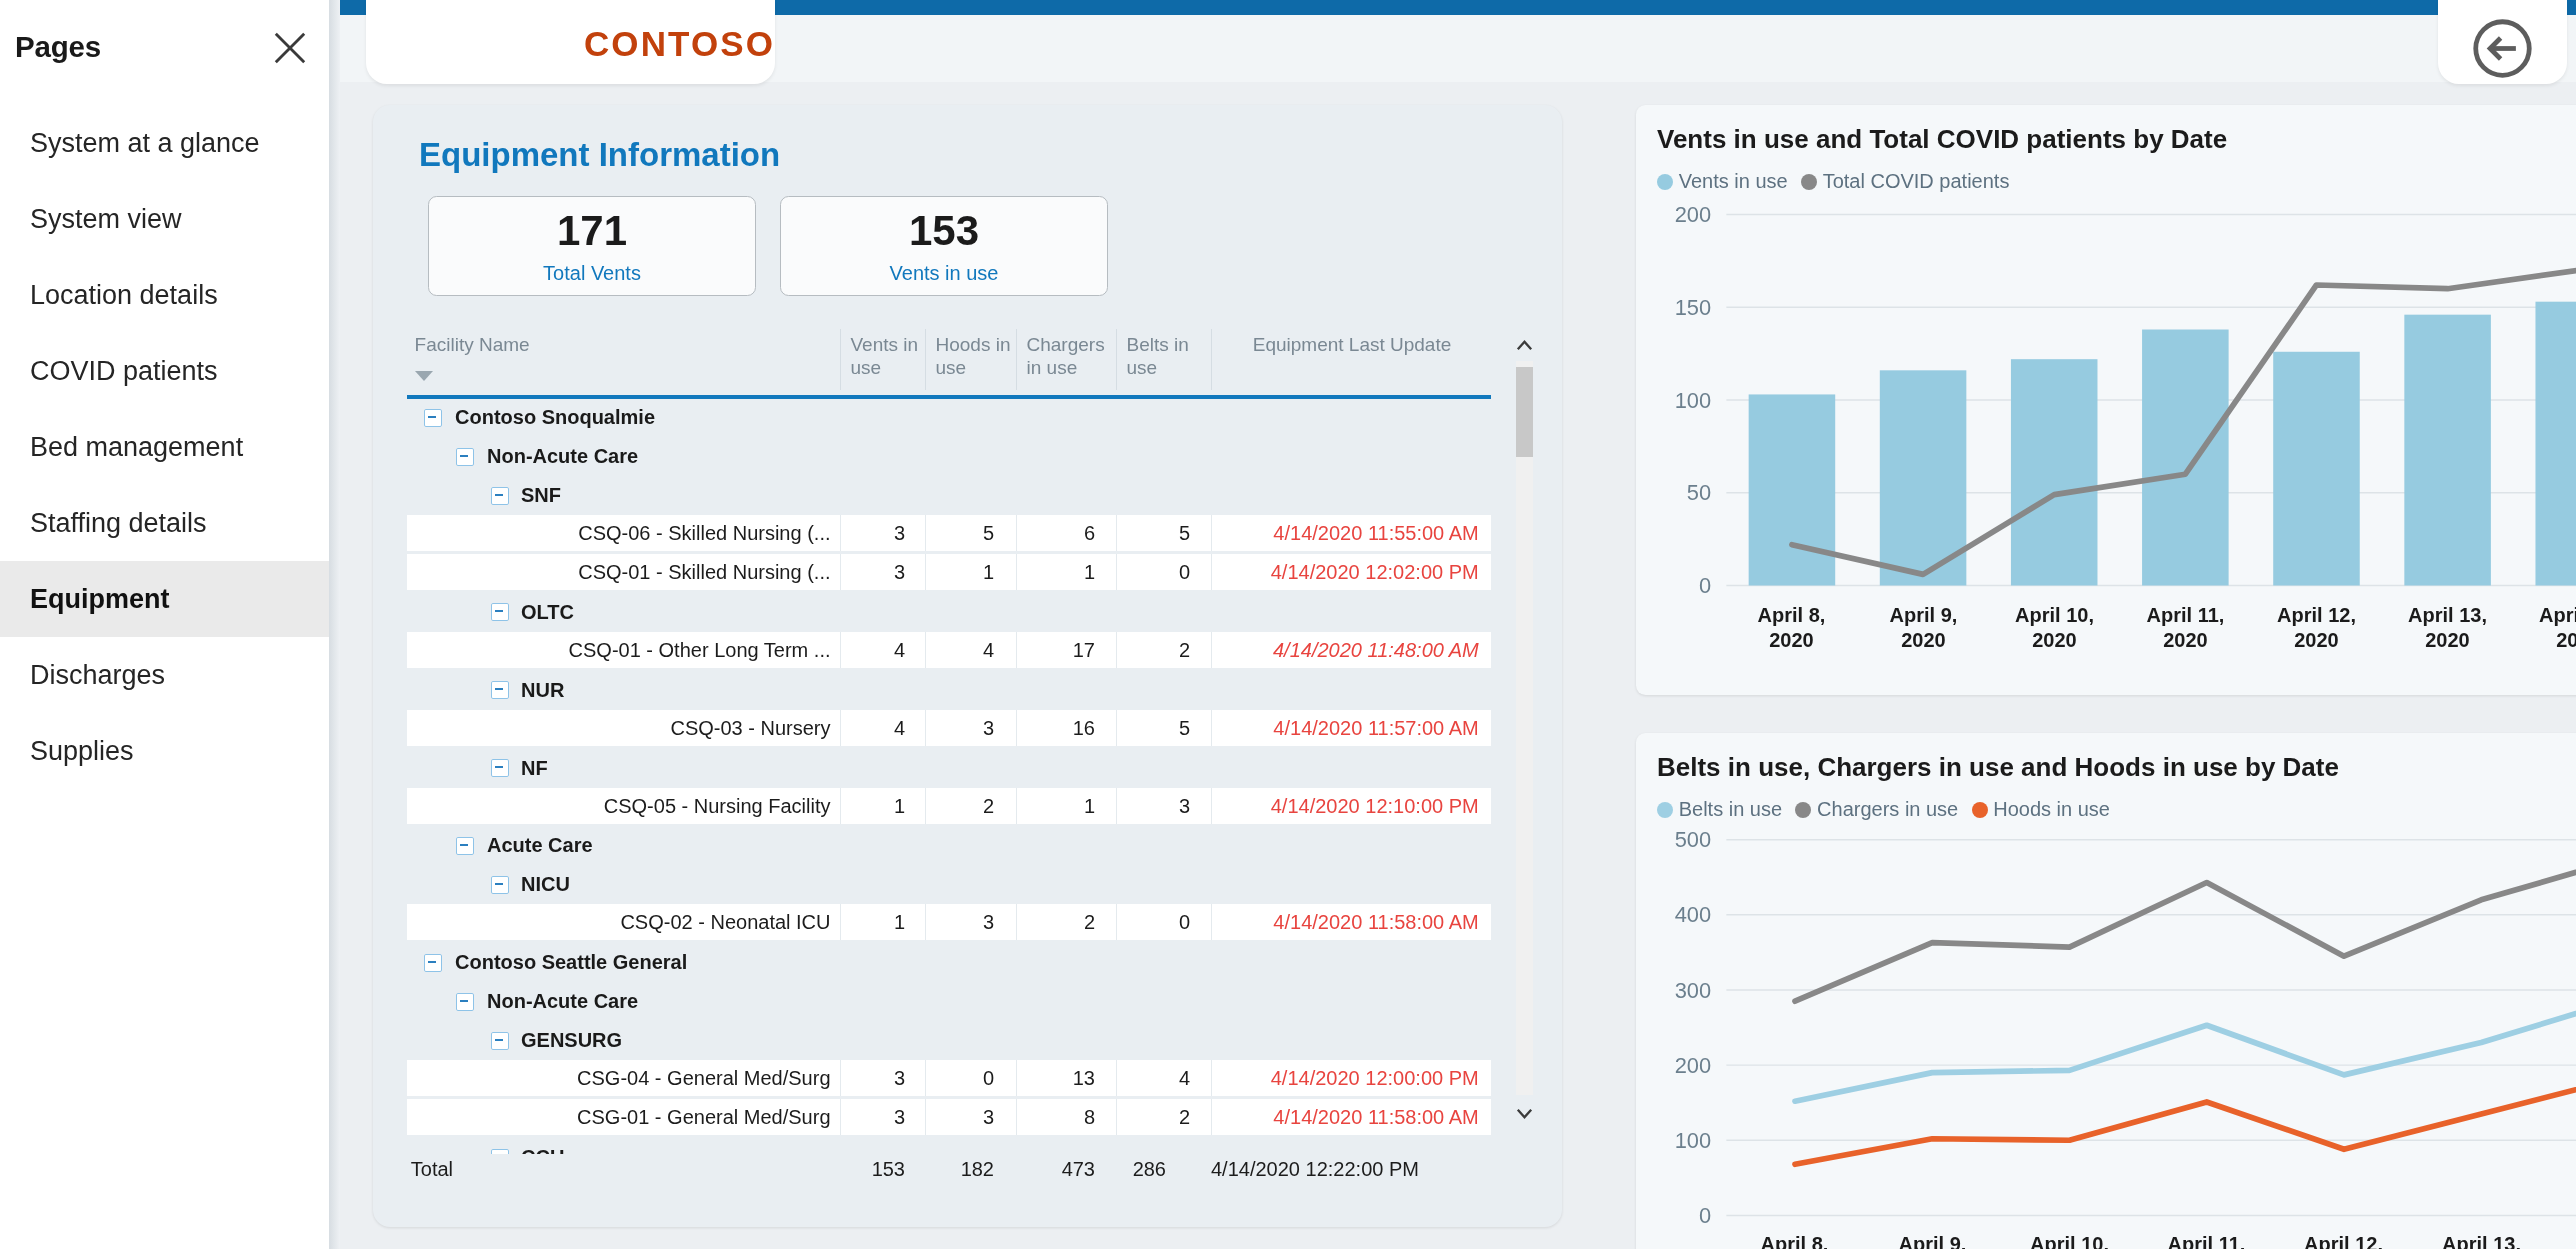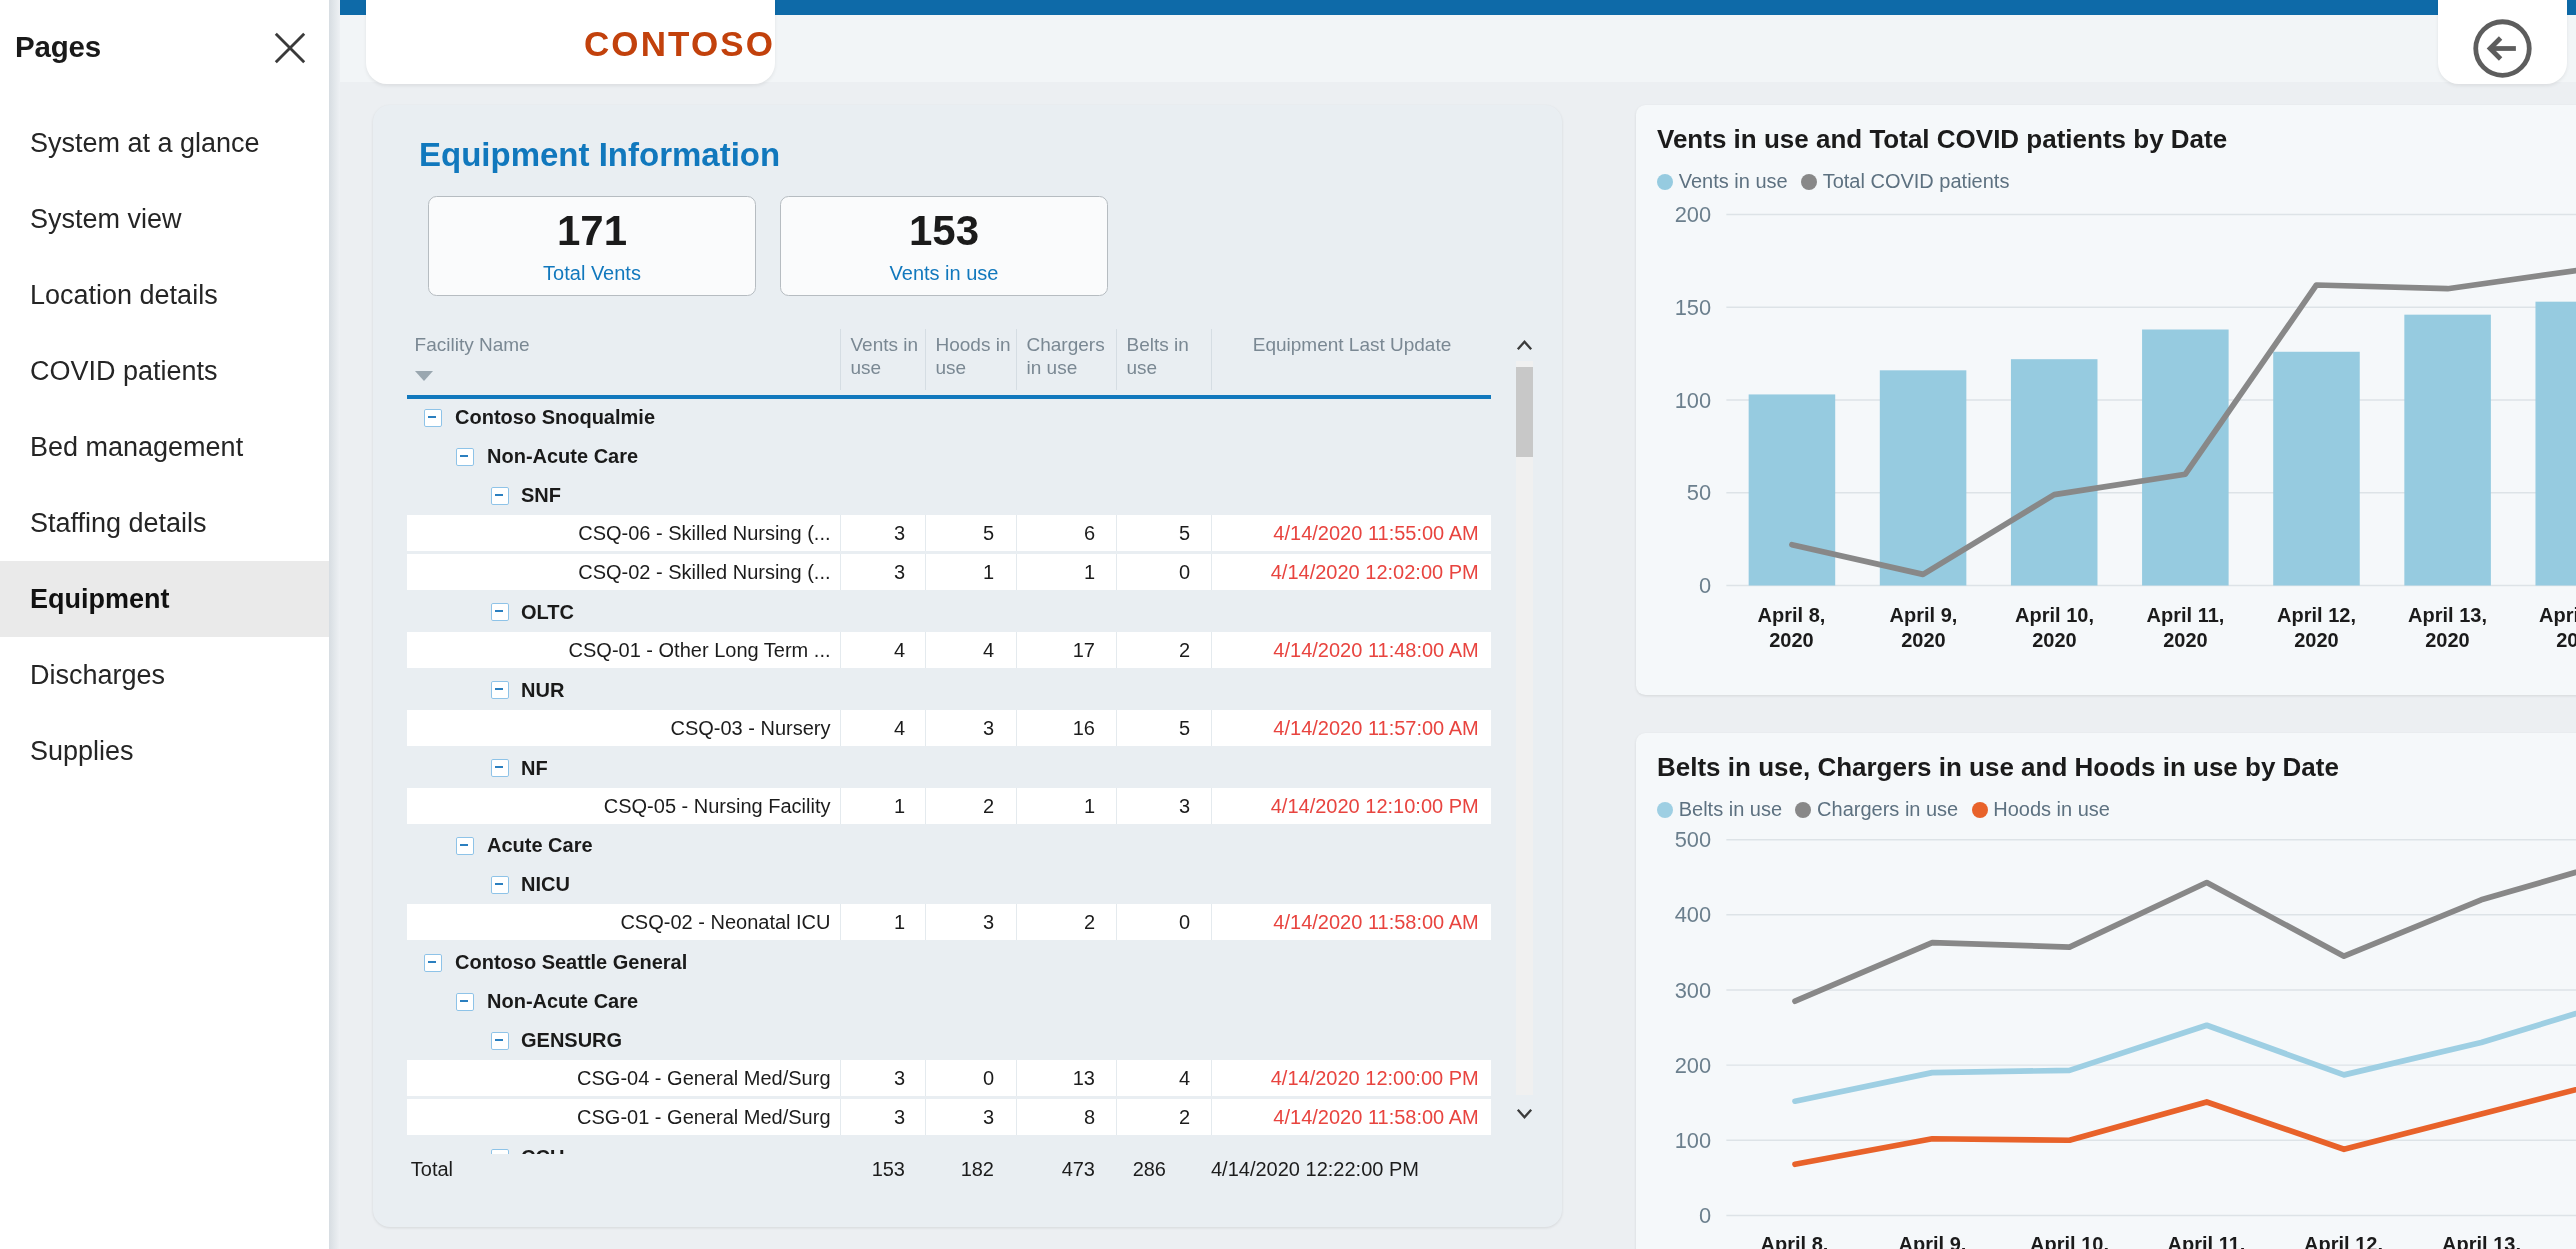--- a/index.html
+++ b/index.html
@@ -322,38 +322,38 @@
             </div>
             <div class="row data">
               <div class="d-name">CSQ-06 - Skilled Nursing (...</div>
               <div class="d-num" style="left: 433px; width: 65px;">3</div>
               <div class="d-num" style="left: 518px; width: 69px;">5</div>
               <div class="d-num" style="left: 609px; width: 79px;">6</div>
               <div class="d-num" style="left: 709px; width: 74px;">5</div>
               <div class="d-date" style="left: 804px; width: 281px;">4/14/2020 11:55:00 AM</div>
             </div>
             <div class="row data">
-              <div class="d-name">CSQ-02 - Skilled Nursing (...</div>
+              <div class="d-name">CSQ-01 - Skilled Nursing (...</div>
               <div class="d-num" style="left: 433px; width: 65px;">3</div>
               <div class="d-num" style="left: 518px; width: 69px;">1</div>
               <div class="d-num" style="left: 609px; width: 79px;">1</div>
               <div class="d-num" style="left: 709px; width: 74px;">0</div>
               <div class="d-date" style="left: 804px; width: 281px;">4/14/2020 12:02:00 PM</div>
             </div>
             <div class="row group">
               <div class="expander" style="left: 84px;"></div>
               <div class="grp-label" style="left: 114px;">OLTC</div>
             </div>
             <div class="row data">
               <div class="d-name">CSQ-01 - Other Long Term ...</div>
               <div class="d-num" style="left: 433px; width: 65px;">4</div>
               <div class="d-num" style="left: 518px; width: 69px;">4</div>
               <div class="d-num" style="left: 609px; width: 79px;">17</div>
               <div class="d-num" style="left: 709px; width: 74px;">2</div>
-              <div class="d-date" style="left: 804px; width: 281px;">4/14/2020 11:48:00 AM</div>
+              <div class="d-date" style="left: 804px; width: 281px; font-style: italic;">4/14/2020 11:48:00 AM</div>
             </div>
             <div class="row group">
               <div class="expander" style="left: 84px;"></div>
               <div class="grp-label" style="left: 114px;">NUR</div>
             </div>
             <div class="row data">
               <div class="d-name">CSQ-03 - Nursery</div>
               <div class="d-num" style="left: 433px; width: 65px;">4</div>
               <div class="d-num" style="left: 518px; width: 69px;">3</div>
               <div class="d-num" style="left: 609px; width: 79px;">16</div>

